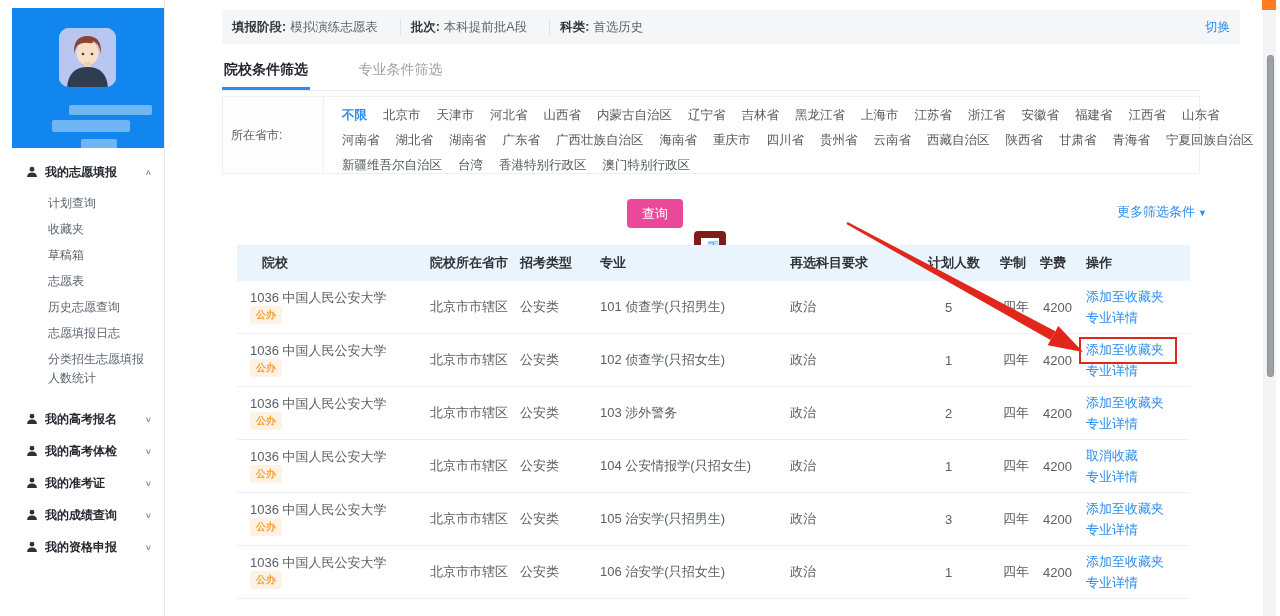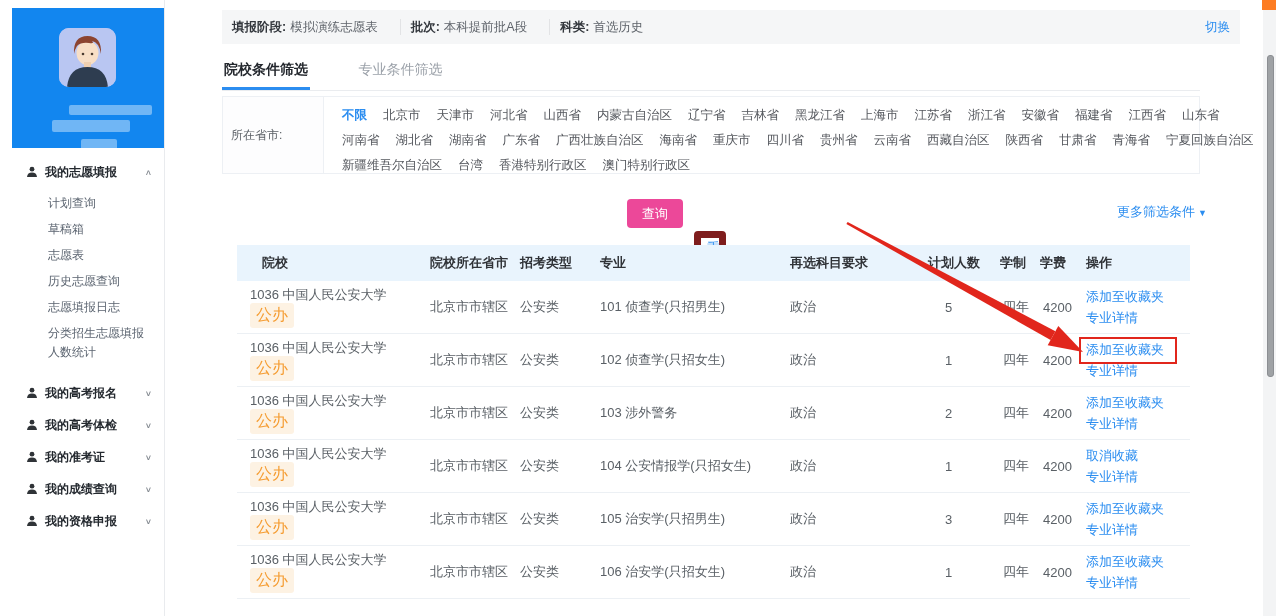--- a/index.html
+++ b/index.html
@@ -61,22 +61,22 @@
   
   .table-wrap{position:absolute;left:237px;top:245px;width:953px;}
   table{border-collapse:collapse;table-layout:fixed;width:953px;font-size:13px;color:#5a6066;}
   thead th{background:#e9f4fd;height:36px;font-weight:bold;color:#303338;text-align:left;padding:0 0 0 5px;}
   thead th.c0{padding-left:25px;}
   tbody td{height:52px;border-bottom:1px solid #ecf0f4;padding:0 0 0 5px;vertical-align:middle;}
   tbody td.c0{padding-left:13px;}
   tbody td.c5{padding-left:22px;}
   tbody td.c6,tbody td.c7{padding-left:8px;}
   .school-name{line-height:16px;}
-  .badge{display:inline-block;font-size:16px;color:#f59d33;background:#fdf2e3;
-    padding:2px 6px;border-radius:3px;}
+  .badge{display:inline-block;font-size:10px;color:#f59d33;background:#fdf2e3;
+    padding:2px 6px;border-radius:3px;font-weight:bold;}
   .op-link{color:#2b8df0;cursor:pointer;line-height:21px;display:block;width:max-content;}
   
   .red-box{position:absolute;left:1079px;top:337px;width:98px;height:27px;border:2px solid #e1261c;
     z-index:40;box-sizing:border-box;pointer-events:none;}
   .arrow-svg{position:absolute;left:0;top:0;z-index:41;pointer-events:none;}
   
   .scroll-track{position:absolute;left:1263px;top:0;width:13px;height:616px;background:#f3f4f5;}
   .scroll-thumb{position:absolute;left:1267px;top:55px;width:5px;height:320px;background:#9fa2a5;
     border:1px solid #8c8f93;border-radius:3px;cursor:pointer;}
   .orange-sq{position:absolute;left:1262px;top:0;width:14px;height:10px;background:#fd7c22;}
@@ -108,20 +108,21 @@
         <svg width="12" height="12" viewBox="0 0 12 12">
             <circle cx="6" cy="3.2" r="2.4" fill="#2f3337"></circle>
             <path d="M1,11 Q1.5,6.6 6,6.6 Q10.5,6.6 11,11 Z" fill="#2f3337"></path>
           </svg>
       </span>
       <span>我的志愿填报</span>
       <span class="chev">∧</span>
     </div>
     <div class="submenu" id="submenu">
         <div class="submenu-item">计划查询</div>
+        <div class="submenu-item">收藏夹</div>
         <div class="submenu-item">草稿箱</div>
         <div class="submenu-item">志愿表</div>
         <div class="submenu-item">历史志愿查询</div>
         <div class="submenu-item">志愿填报日志</div>
         <div class="submenu-item wrap">分类招生志愿填报人数统计</div>
       </div>
     <div class="groups" id="groups">
         <div class="group-row">
           <span class="g-icon"><svg width="12" height="12" viewBox="0 0 12 12">
               <circle cx="6" cy="3.2" r="2.4" fill="#2f3337"></circle>

